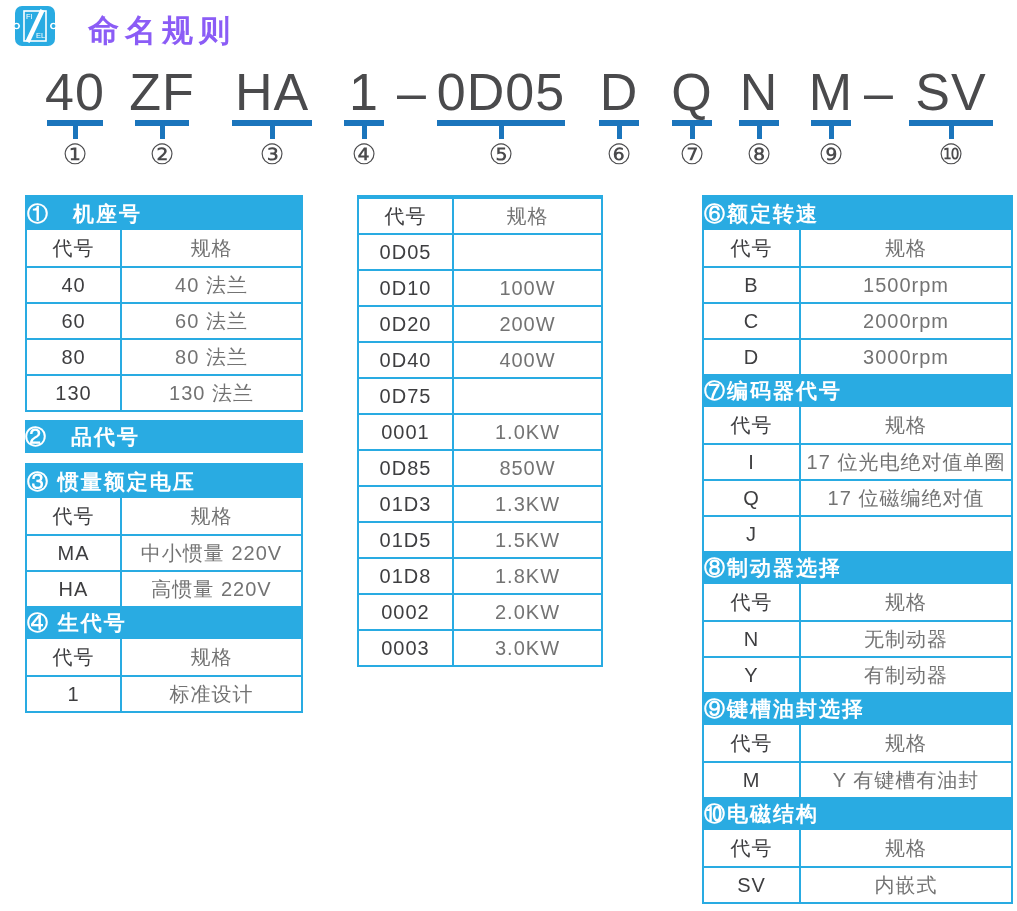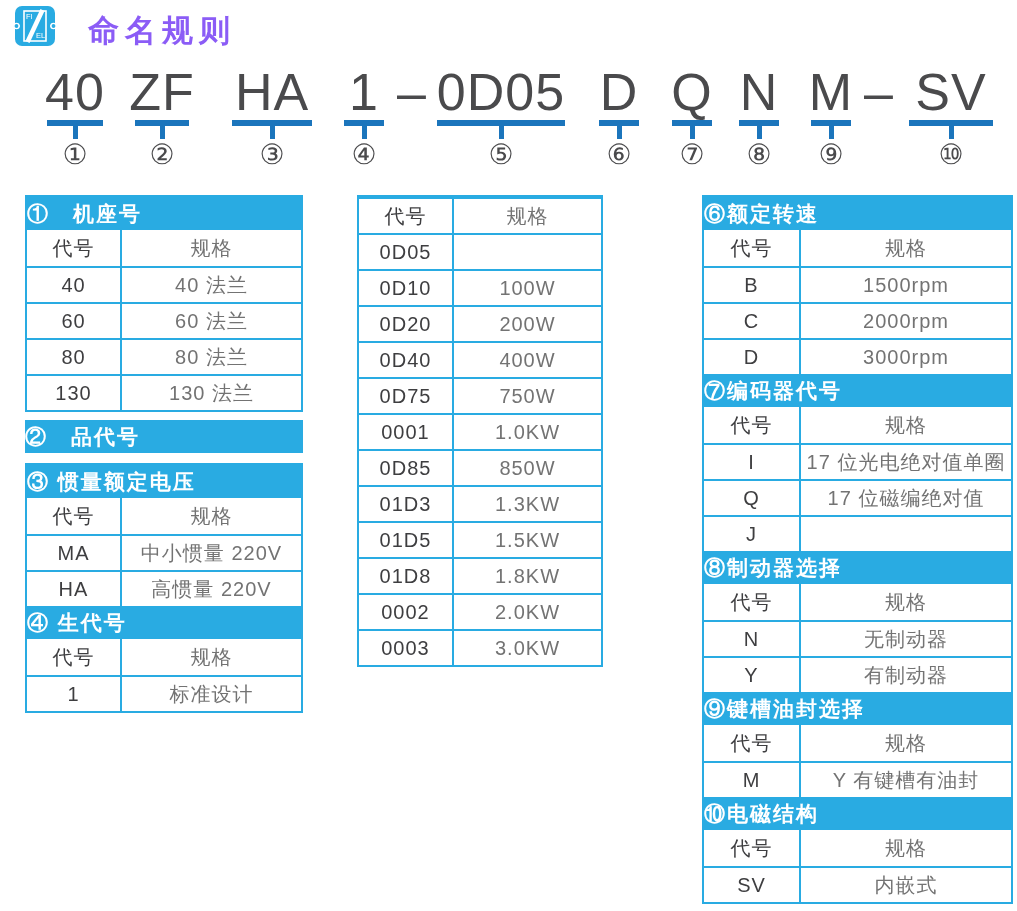--- a/index.html
+++ b/index.html
@@ -213,21 +213,20 @@
         <div class="trow">
           <div class="c-code">0D20</div>
           <div class="c-spec">200W</div>
         </div>
         <div class="trow">
           <div class="c-code">0D40</div>
           <div class="c-spec">400W</div>
         </div>
         <div class="trow">
           <div class="c-code">0D75</div>
-          <div class="c-spec">750W</div>
         </div>
         <div class="trow">
           <div class="c-code">0001</div>
           <div class="c-spec">1.0KW</div>
         </div>
         <div class="trow">
           <div class="c-code">0D85</div>
           <div class="c-spec">850W</div>
         </div>
         <div class="trow">

